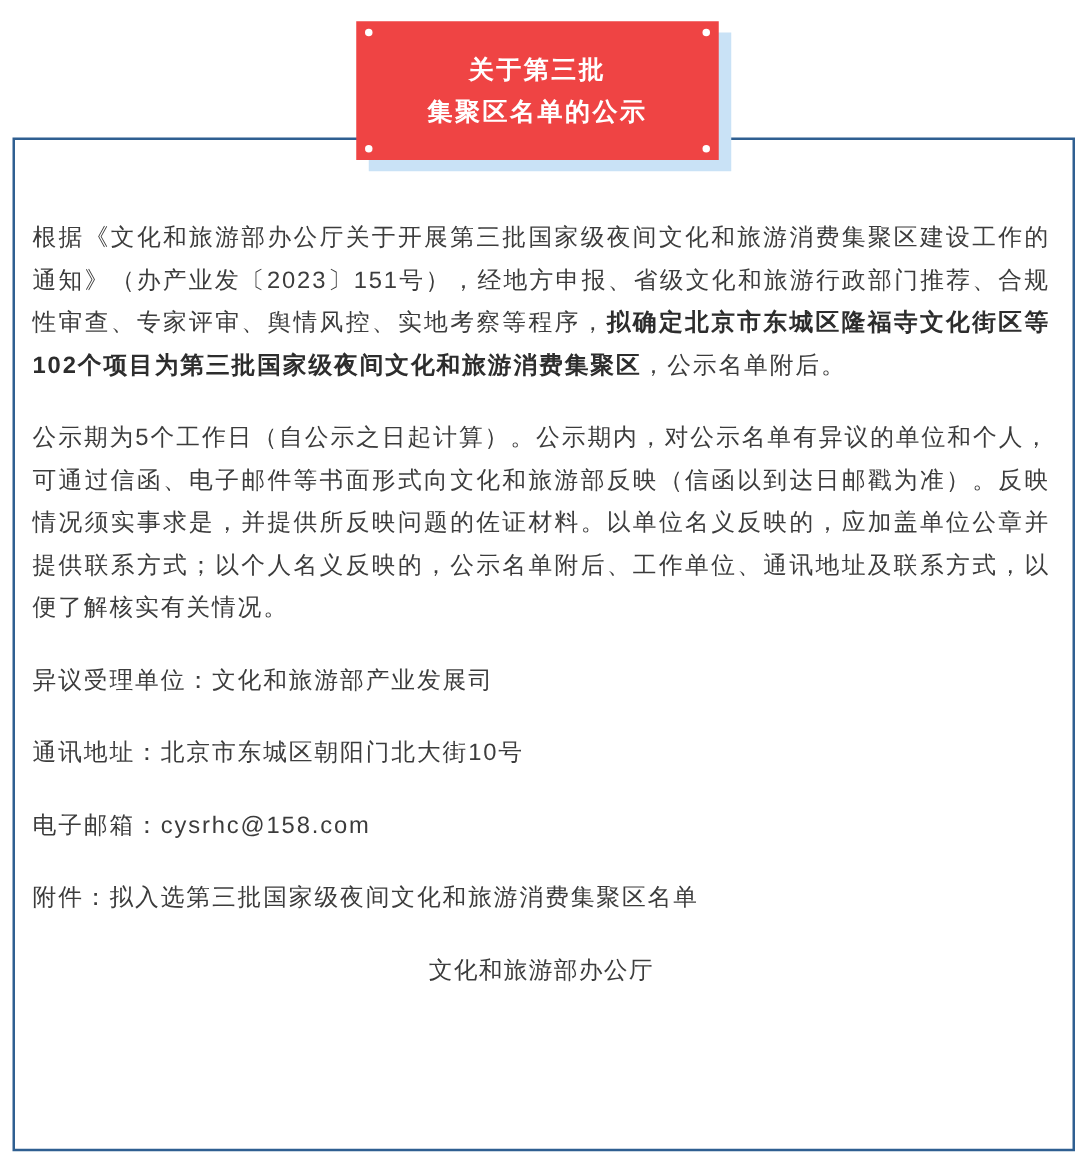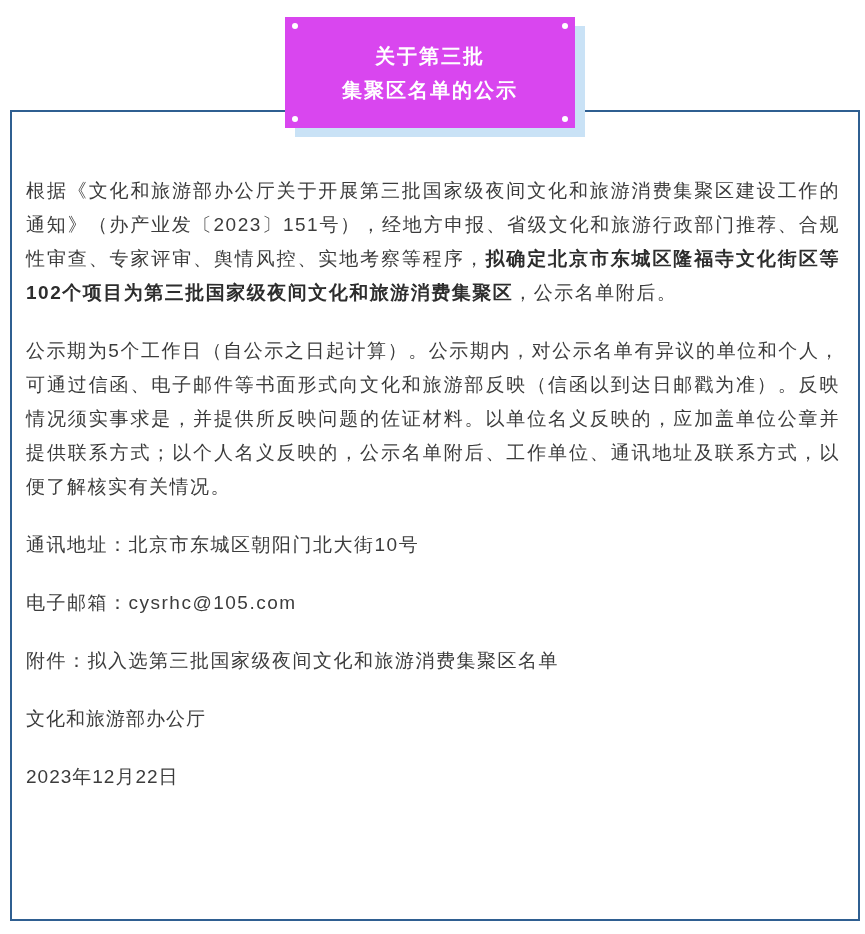--- a/index.html
+++ b/index.html
@@ -11,32 +11,32 @@
   
   .doc-frame {
     position: absolute; left: 10px; top: 110px; width: 850px; height: 811px;
     box-sizing: border-box; border: 2px solid #2f5f91; background: #ffffff;
     padding: 62px 18px 0 14px;
     color: #3c3c3c; font-size: 19px; line-height: 34px;
     letter-spacing: 1.5px; text-align: justify;
   }
   .doc-frame p { margin: 24px 0 0 0; }
   .doc-frame p:first-child { margin-top: 0; }
-  .doc-frame .right { text-align: left; letter-spacing: 1px; }
+  .doc-frame .right { text-align: center; letter-spacing: 1px; }
   .bold-seg { font-weight: bold; color: #2d2d2d; }
 
   
   .banner-wrap { position: absolute; left: 285px; top: 17px; width: 290px; height: 111px; z-index: 2; }
   .banner-shadow {
     position: absolute; left: 10px; top: 9px; width: 290px; height: 111px;
     background: #c9e2f6;
   }
   .banner {
     position: absolute; left: 0; top: 0; width: 290px; height: 111px;
-    background: #d946ef; color: #ffffff;
+    background: #ef4444; color: #ffffff;
     display: flex; flex-direction: column; align-items: center; justify-content: center;
     font-weight: bold; font-size: 20px; line-height: 34px; letter-spacing: 2px;
     text-align: center;
   }
   .corner-dot {
     position: absolute; width: 6px; height: 6px; border-radius: 50%;
     background: #ffffff;
   }
   .dot-tl { left: 7px;  top: 6px; }
   .dot-tr { right: 7px; top: 6px; }
@@ -56,19 +56,19 @@
     <div>关于第三批</div>
     <div>集聚区名单的公示</div>
   </div>
 </div>
 
 <div class="doc-frame">
   <p><span>根据《文化和旅游部办公厅关于开展第三批国家级夜间文化和旅游消费集聚区建设工作的通知》（办产业发〔2023〕151号），经地方申报、省级文化和旅游行政部门推荐、合规性审查、专家评审、舆情风控、实地考察等程序，</span><span class="bold-seg">拟确定北京市东城区隆福寺文化街区等102个项目为第三批国家级夜间文化和旅游消费集聚区</span><span>，公示名单附后。</span></p>
 
   <p>公示期为5个工作日（自公示之日起计算）。公示期内，对公示名单有异议的单位和个人，可通过信函、电子邮件等书面形式向文化和旅游部反映（信函以到达日邮戳为准）。反映情况须实事求是，并提供所反映问题的佐证材料。以单位名义反映的，应加盖单位公章并提供联系方式；以个人名义反映的，公示名单附后、工作单位、通讯地址及联系方式，以便了解核实有关情况。</p>
 
+  <p>异议受理单位：文化和旅游部产业发展司</p>
   <p>通讯地址：北京市东城区朝阳门北大街10号</p>
-  <p>电子邮箱：cysrhc@105.com</p>
+  <p>电子邮箱：cysrhc@158.com</p>
   <p>附件：拟入选第三批国家级夜间文化和旅游消费集聚区名单</p>
 
   <p class="right">文化和旅游部办公厅</p>
-  <p class="right">2023年12月22日</p>
 </div>
 
 </body></html>

